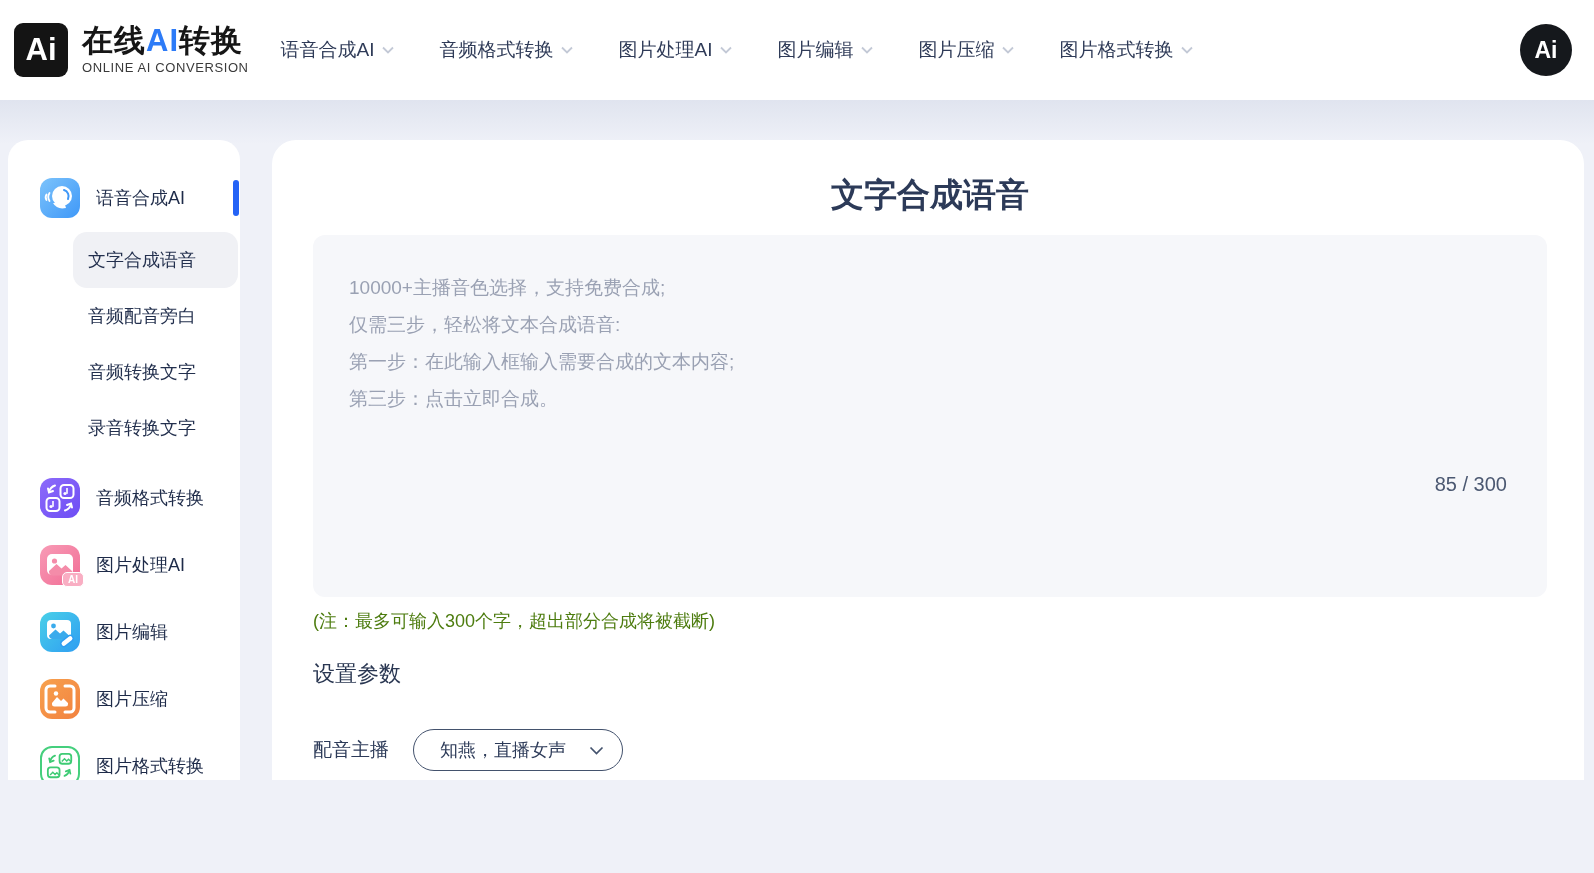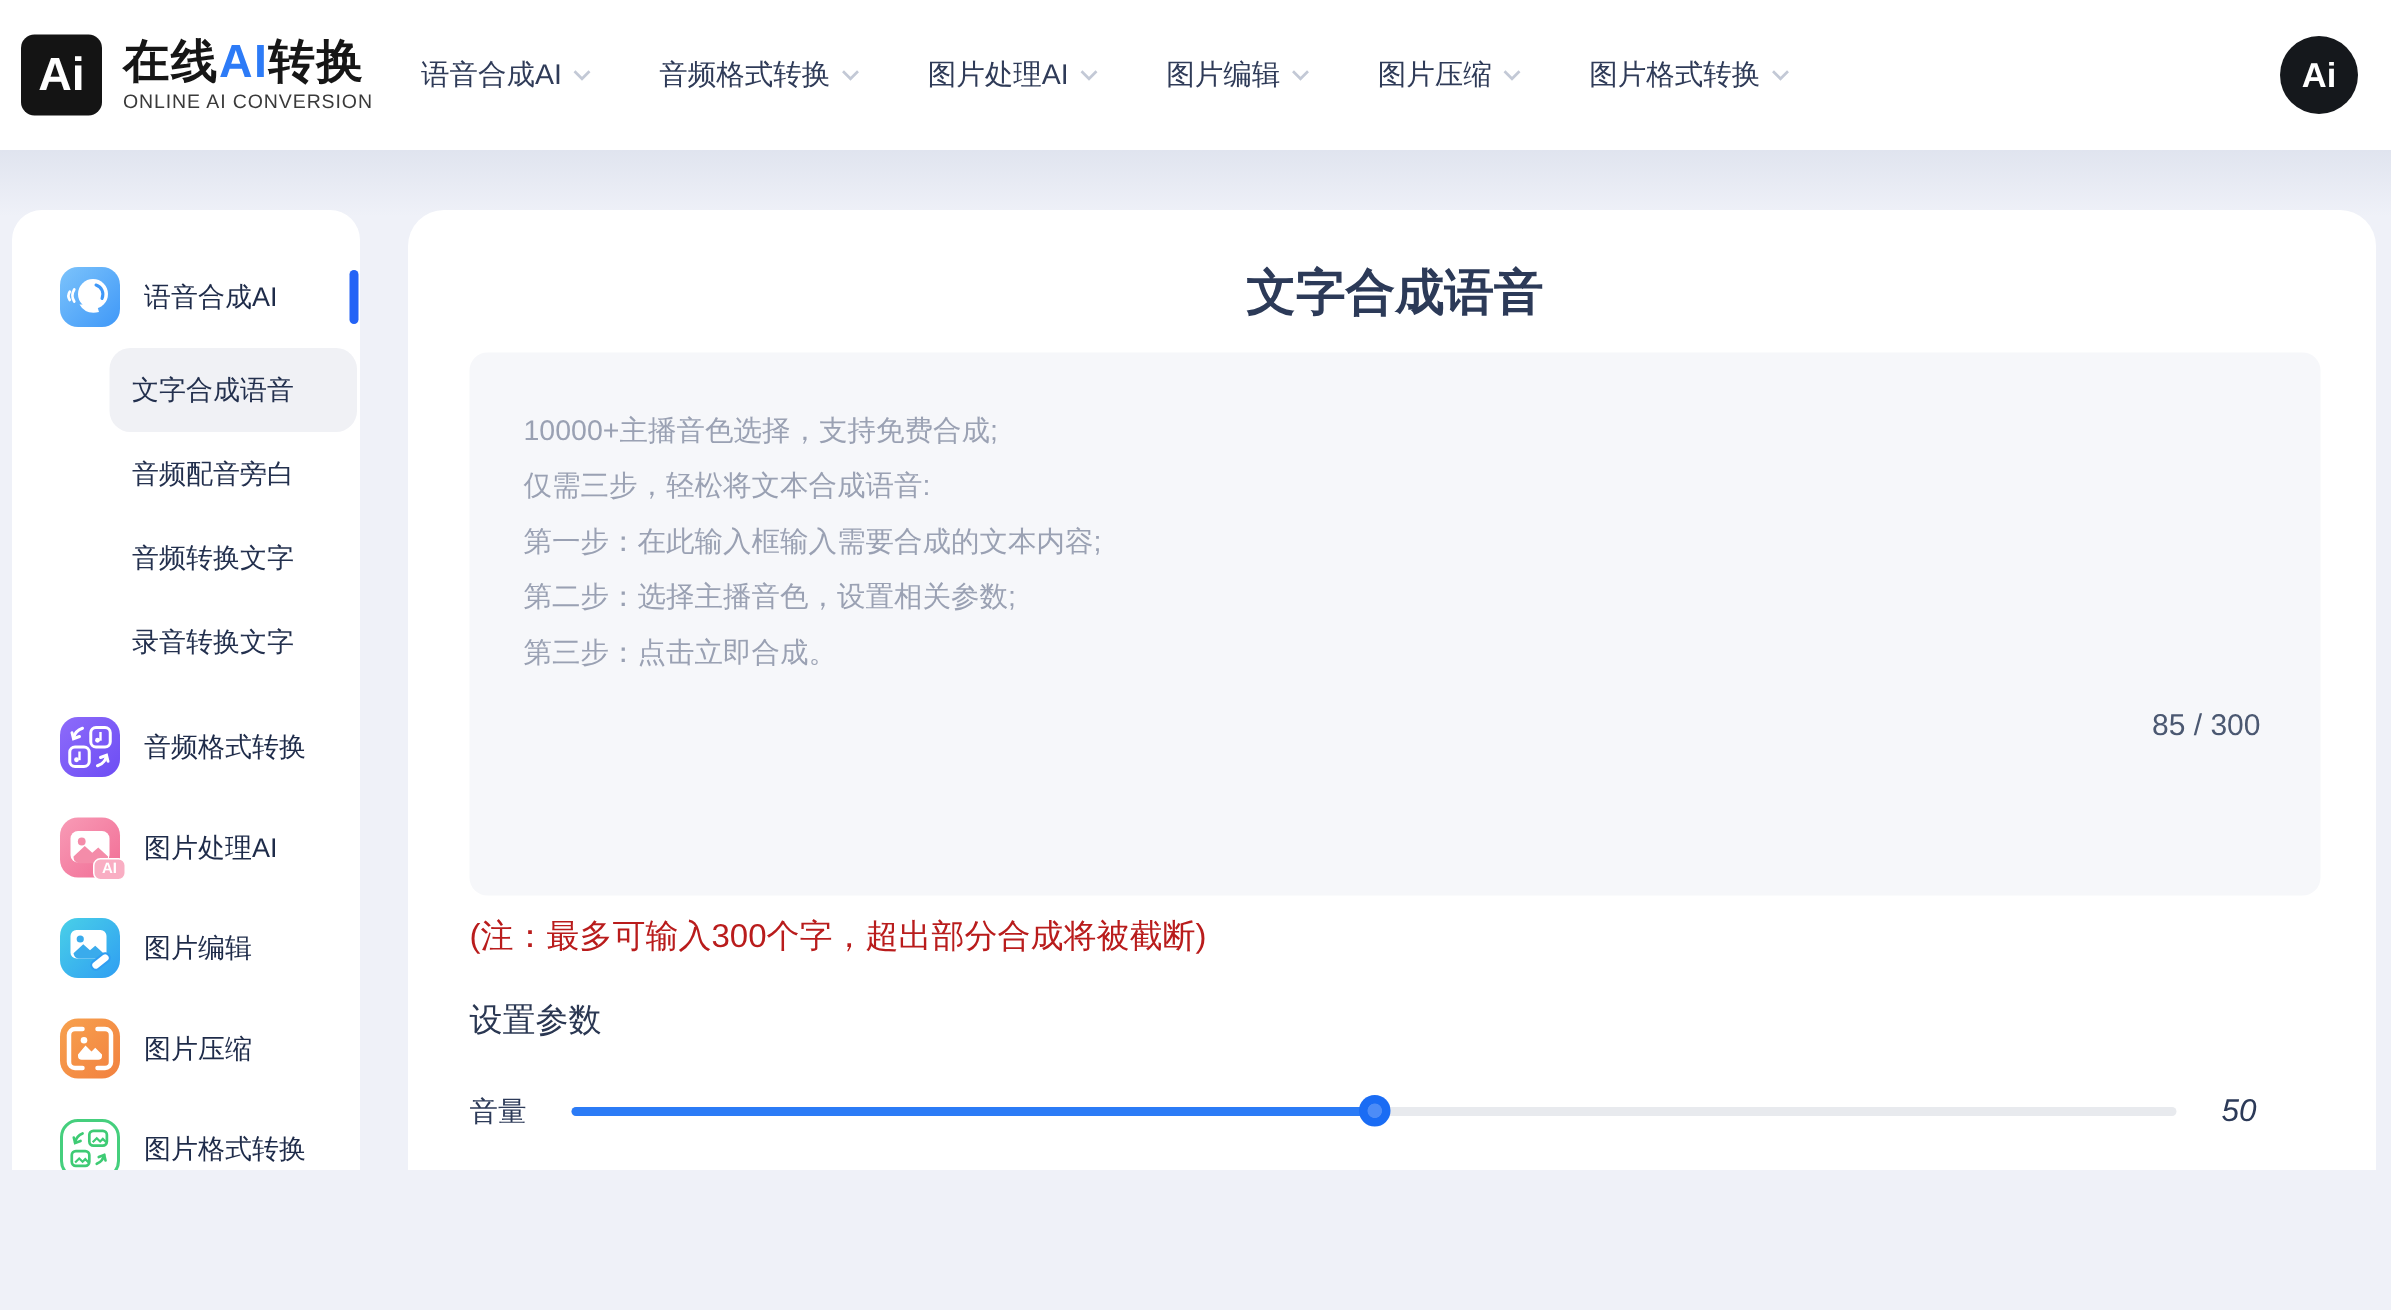--- a/index.html
+++ b/index.html
@@ -50,21 +50,21 @@
                font-weight:700; padding:1px 5px; border-radius:5px; border:1.5px solid #fff; }
 
   
   .main-card { position:absolute; left:272px; top:140px; right:10px; bottom:-40px; background:#fff;
                border-radius:24px; z-index:2; padding:0 37px 0 41px; }
   .page-title { text-align:center; margin-top:33px; font-size:33px; font-weight:700; color:#2c3a58; }
   .textbox { position:relative; margin-top:17px; height:362px; background:#f6f7fa; border-radius:12px;
              padding:34px 30px 0 36px; cursor:text; }
   .ph-line { font-size:19px; line-height:37px; color:#9aa1b3; }
   .counter { position:absolute; right:40px; top:238px; font-size:20px; color:#4b5871; }
-  .note { margin-top:12px; font-size:22px; color:#b91c1c; }
+  .note { margin-top:12px; font-size:18px; color:#4d7c0f; }
   .section-title { margin-top:26px; font-size:22px; font-weight:500; color:#2a3752; }
   .voice-row { margin-top:40px; display:flex; align-items:center; }
   .field-label { font-size:19px; color:#2c3a58; }
   .voice-select { margin-left:24px; width:210px; height:42px; border:1.5px solid #43526d; border-radius:21px;
                   display:flex; align-items:center; padding:0 18px 0 26px; cursor:pointer; background:#fff; }
   .voice-value { font-size:18px; color:#2c3a58; flex:1; }
   .slider-row { margin-top:33px; display:flex; align-items:center; }
   .slider-track { position:relative; margin-left:30px; width:1070px; height:6px; border-radius:3px;
                   background:#e8eaee; cursor:pointer; }
   .slider-fill { position:absolute; left:0; top:0; height:6px; border-radius:3px; background:#2b7bf6; }
@@ -215,29 +215,37 @@
     </div>
   </div>
 
   <div class="main-card">
     <div class="page-title">文字合成语音</div>
 
     <div class="textbox" role="textbox">
       <div class="ph-line">10000+主播音色选择，支持免费合成;</div>
       <div class="ph-line">仅需三步，轻松将文本合成语音:</div>
       <div class="ph-line">第一步：在此输入框输入需要合成的文本内容;</div>
-      <div class="ph-line">第二步：选择主播音色，设置相关参数;</div>
       <div class="ph-line">第三步：点击立即合成。</div>
       <div class="counter">85 / 300</div>
     </div>
 
     <div class="note">(注：最多可输入300个字，超出部分合成将被截断)</div>
 
     <div class="section-title">设置参数</div>
 
+    <div class="voice-row">
+      <span class="field-label">配音主播</span>
+      <div class="voice-select">
+        <span class="voice-value">知燕，直播女声</span>
+        <svg width="15" height="9" viewBox="0 0 15 9">
+            <polyline points="1.5,1.5 7.5,7.5 13.5,1.5" fill="none" stroke="#43526d" stroke-width="1.7"></polyline>
+          </svg>
+      </div>
+    </div>
 
     <div class="slider-row">
       <span class="field-label">音量</span>
       <div class="slider-track">
         <div class="slider-fill" style="width: 50%;"></div>
         <div class="slider-thumb" style="left: calc(50% - 10px);"></div>
       </div>
       <span class="slider-value">50</span>
     </div>
   </div>

